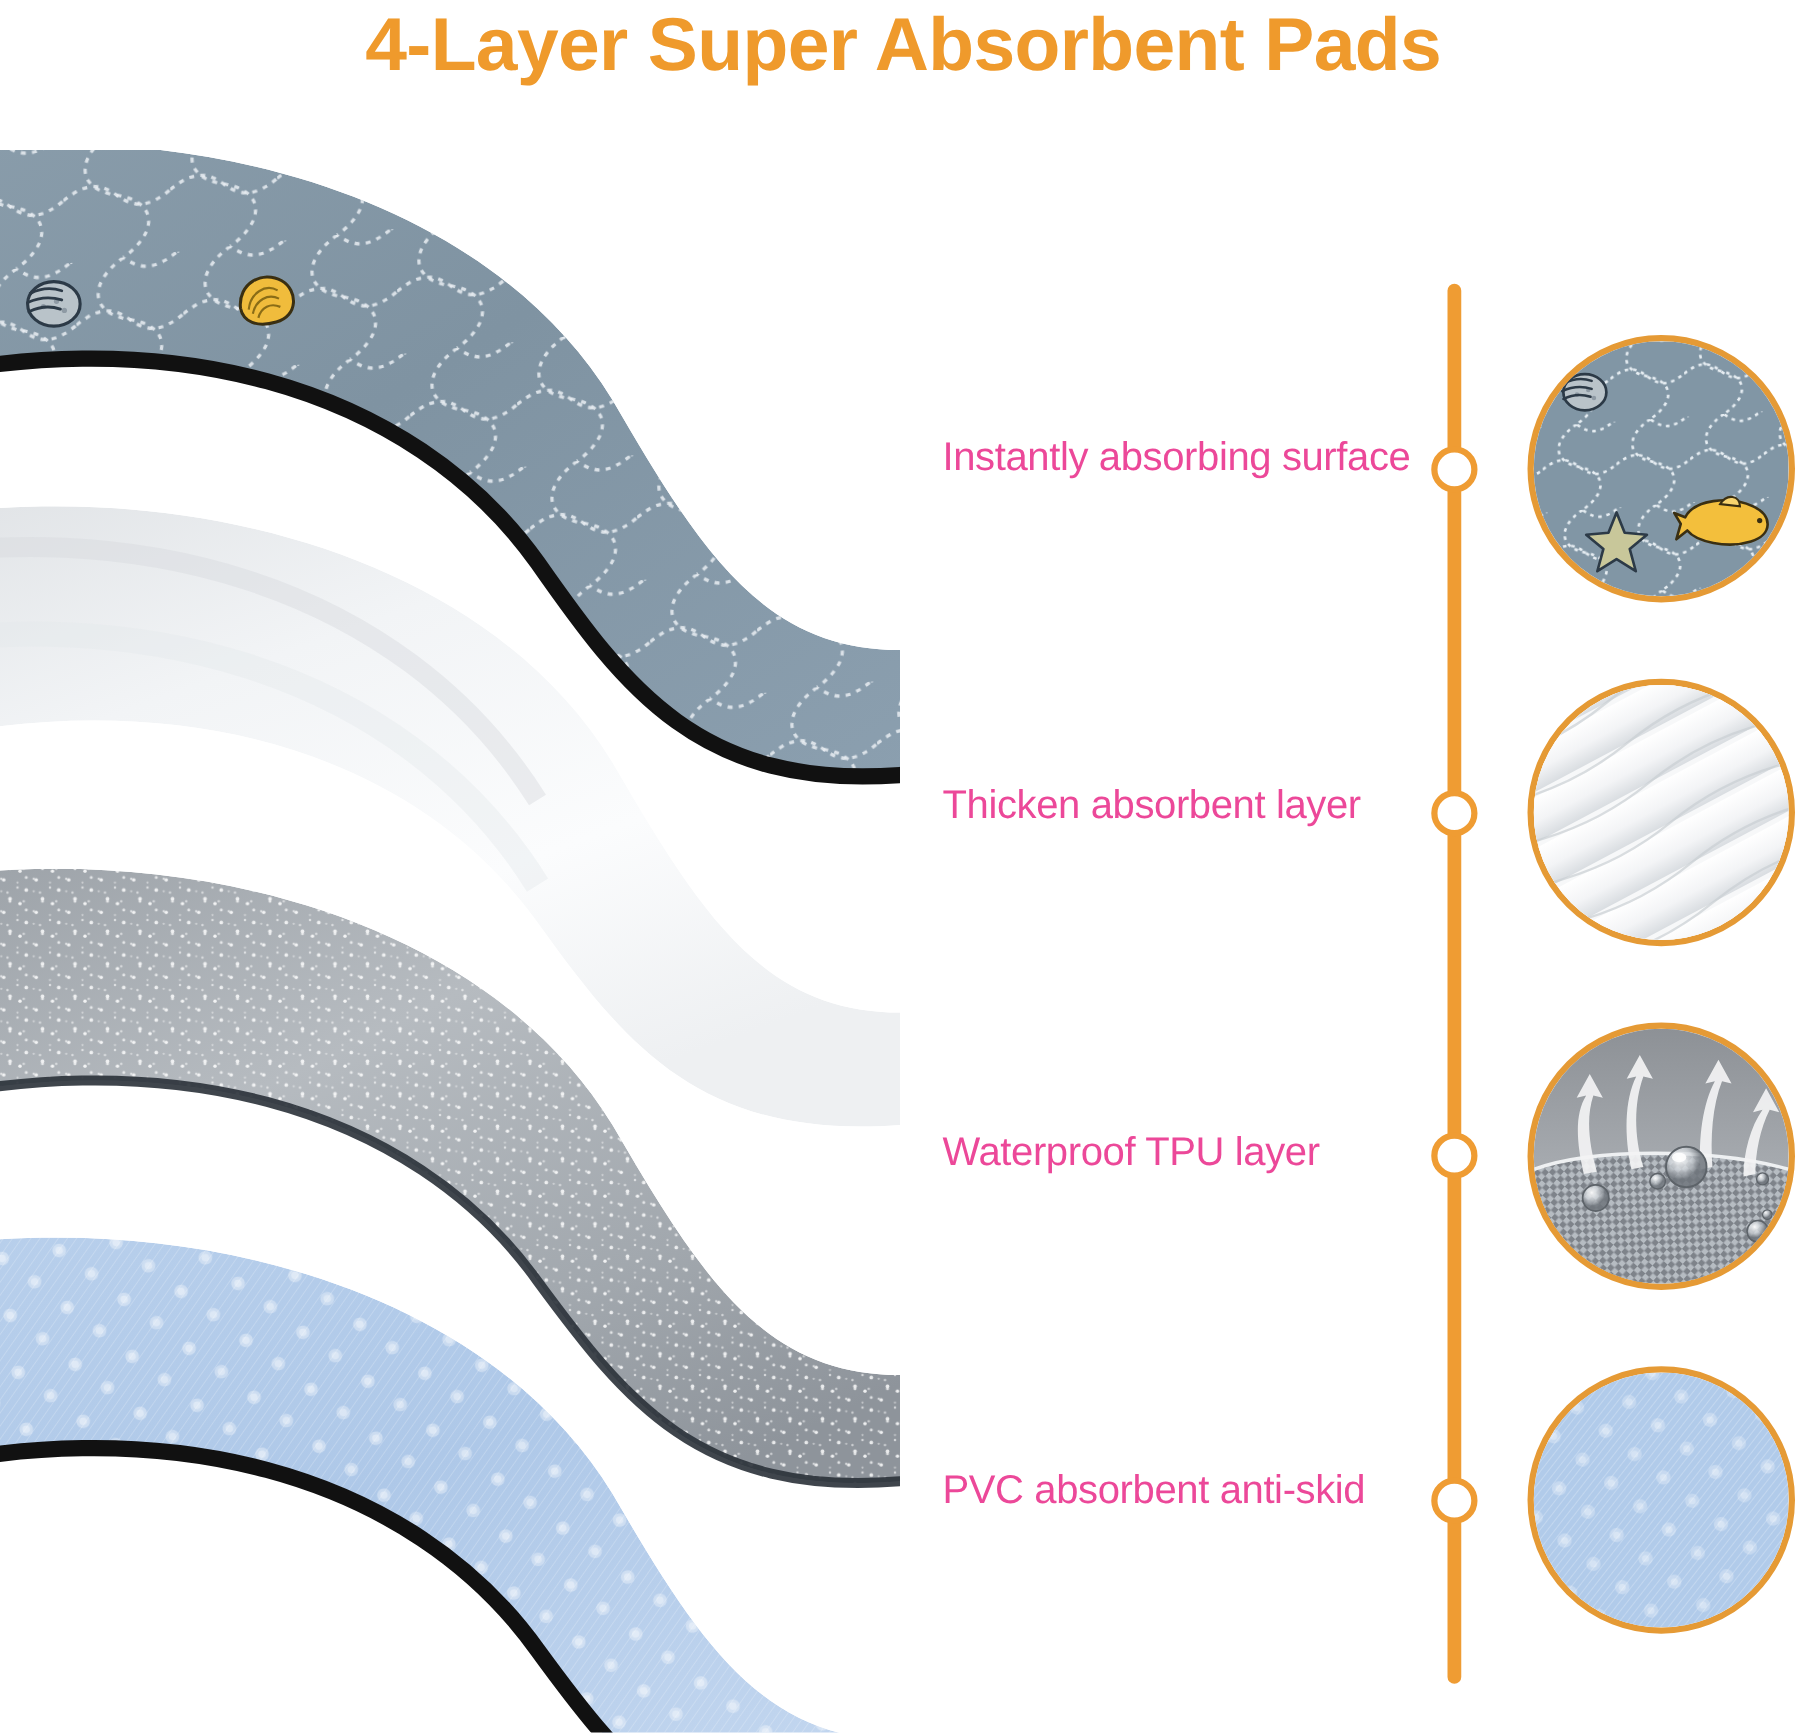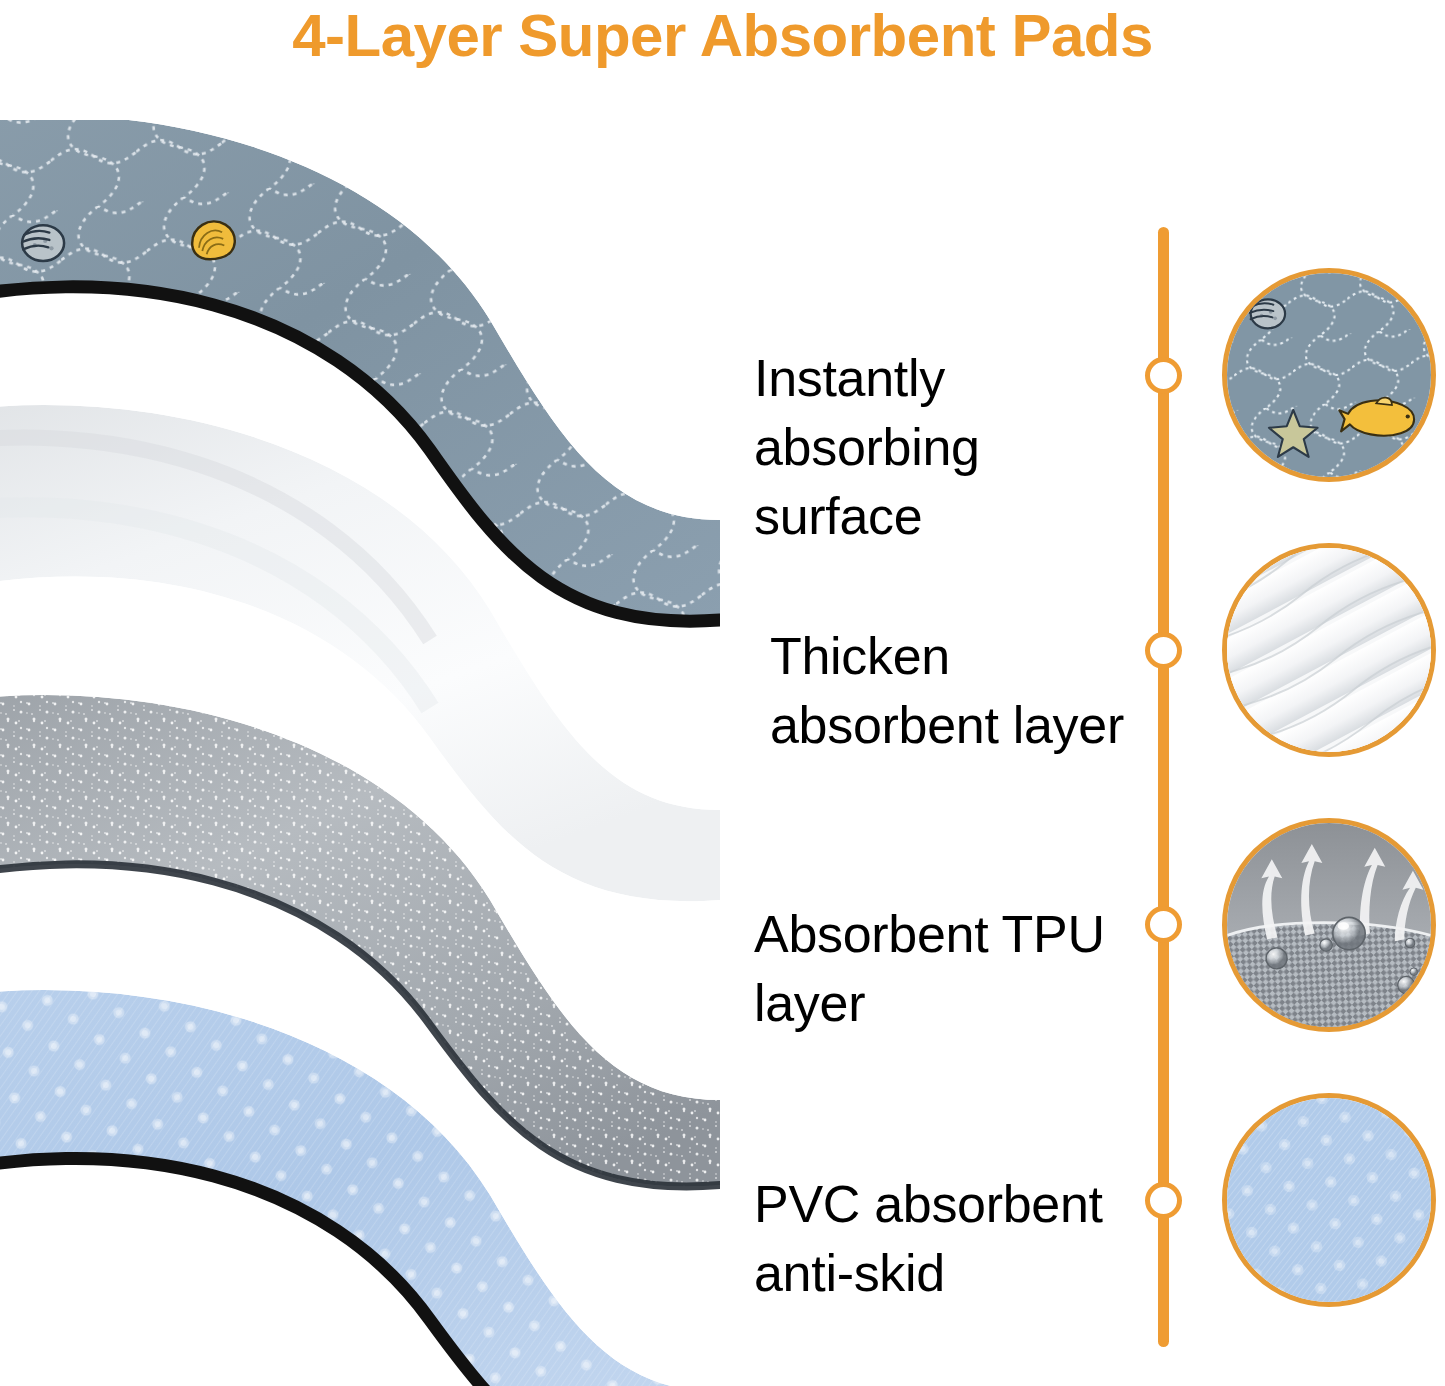--- a/index.html
+++ b/index.html
@@ -65,28 +65,28 @@
   .node.n1 { top: 357px; }
   .node.n2 { top: 632px; }
   .node.n3 { top: 906px; }
   .node.n4 { top: 1182px; }
 
   
   .feature-label {
     position: absolute;
     left: 754px;
     width: 380px;
-    font-size: 52px;
+    font-size: 32px;
     line-height: 1.33;
-    color: #000000;
+    color: #ec4899;
     font-weight: 400;
     letter-spacing: -0.3px;
   }
   .feature-label.l1 { top: 344px; }
-  .feature-label.l2 { top: 622px; margin-left: 16px; }
+  .feature-label.l2 { top: 622px; }
   .feature-label.l3 { top: 900px; }
   .feature-label.l4 { top: 1170px; }
 
   
   .detail-circle {
     position: absolute;
     left: 1222px;
     width: 214px;
     height: 214px;
     border-radius: 50%;
@@ -247,21 +247,21 @@
 
   <div class="timeline-line"></div>
 
   <div class="node n1"></div>
   <div class="node n2"></div>
   <div class="node n3"></div>
   <div class="node n4"></div>
 
   <div class="feature-label l1">Instantly absorbing surface</div>
   <div class="feature-label l2">Thicken absorbent layer</div>
-  <div class="feature-label l3">Absorbent TPU layer</div>
+  <div class="feature-label l3">Waterproof TPU layer</div>
   <div class="feature-label l4">PVC absorbent anti-skid</div>
 
   <div class="detail-circle c1">
     <svg viewBox="0 0 214 214" xmlns="http://www.w3.org/2000/svg">
       <defs>
         <pattern id="quiltPatC" width="62" height="72" patternUnits="userSpaceOnUse" patternTransform="rotate(-4)">
           <path d="M31 0 C 9 13, 9 30, 31 36 C 53 42, 53 59, 31 72" fill="none" stroke="#e6edf2" stroke-width="2.2" stroke-dasharray="3 4"></path>
           <path d="M0 36 C 13 27, 21 27, 31 36 C 41 45, 49 45, 62 36" fill="none" stroke="#e6edf2" stroke-width="2.2" stroke-dasharray="3 4"></path>
           <path d="M0 0 C 13 -9, 21 -9, 31 0 C 41 9, 49 9, 62 0" fill="none" stroke="#e6edf2" stroke-width="2.2" stroke-dasharray="3 4"></path>
         </pattern>

